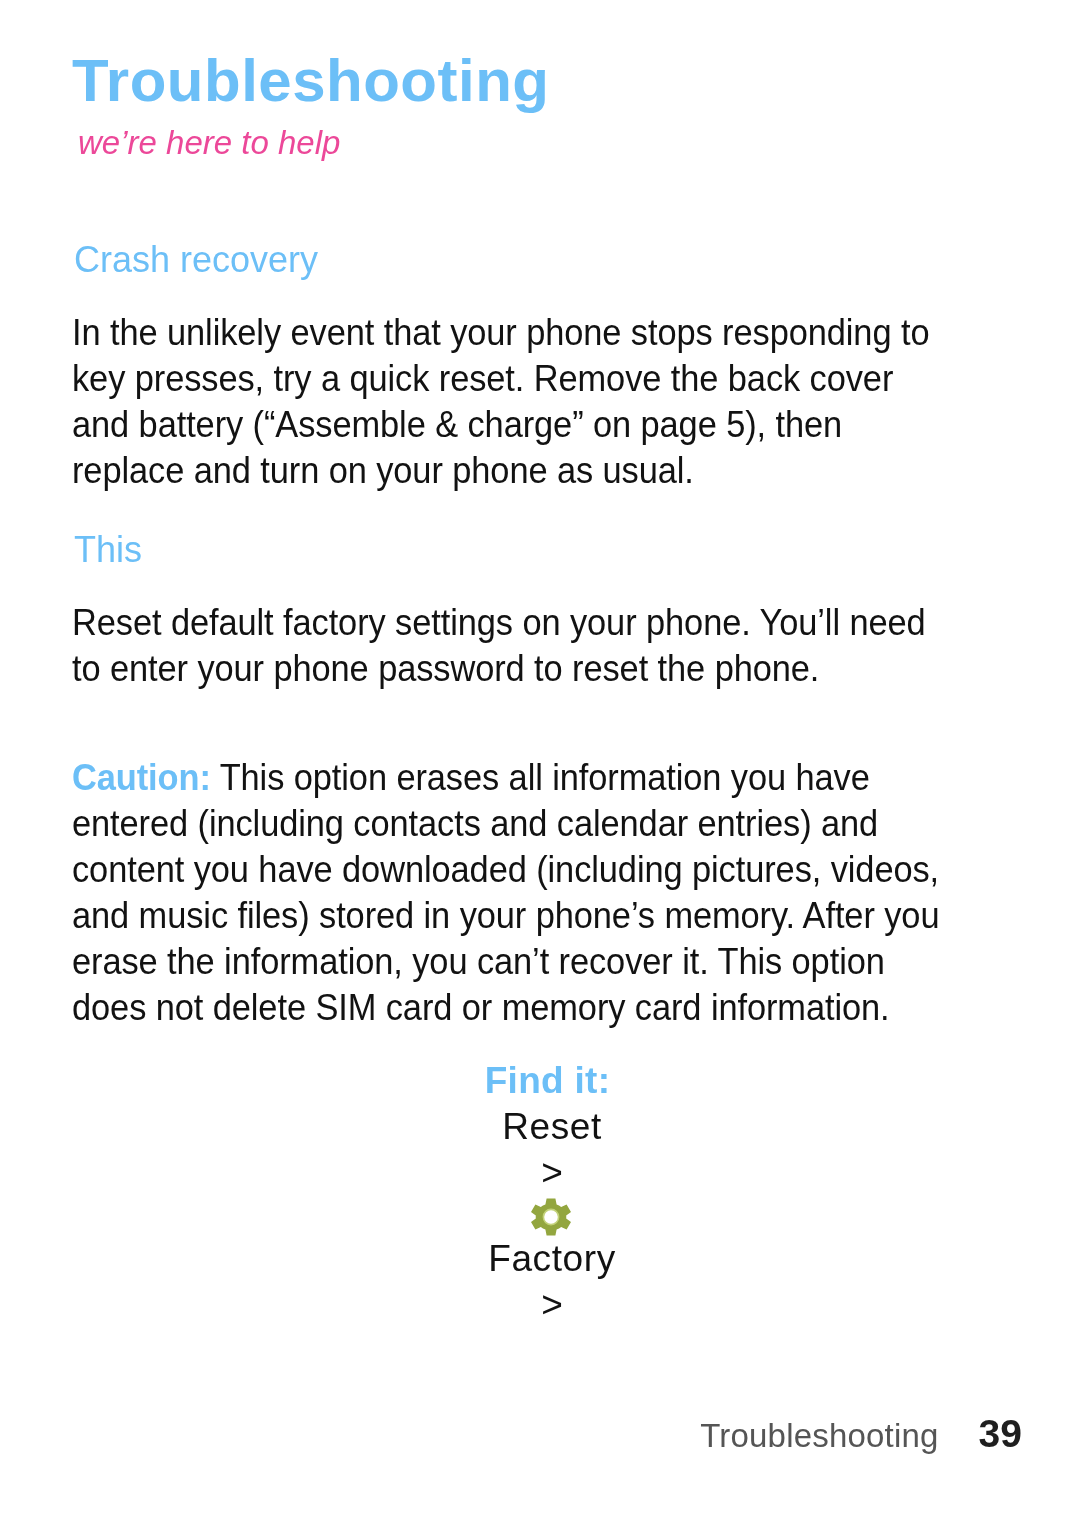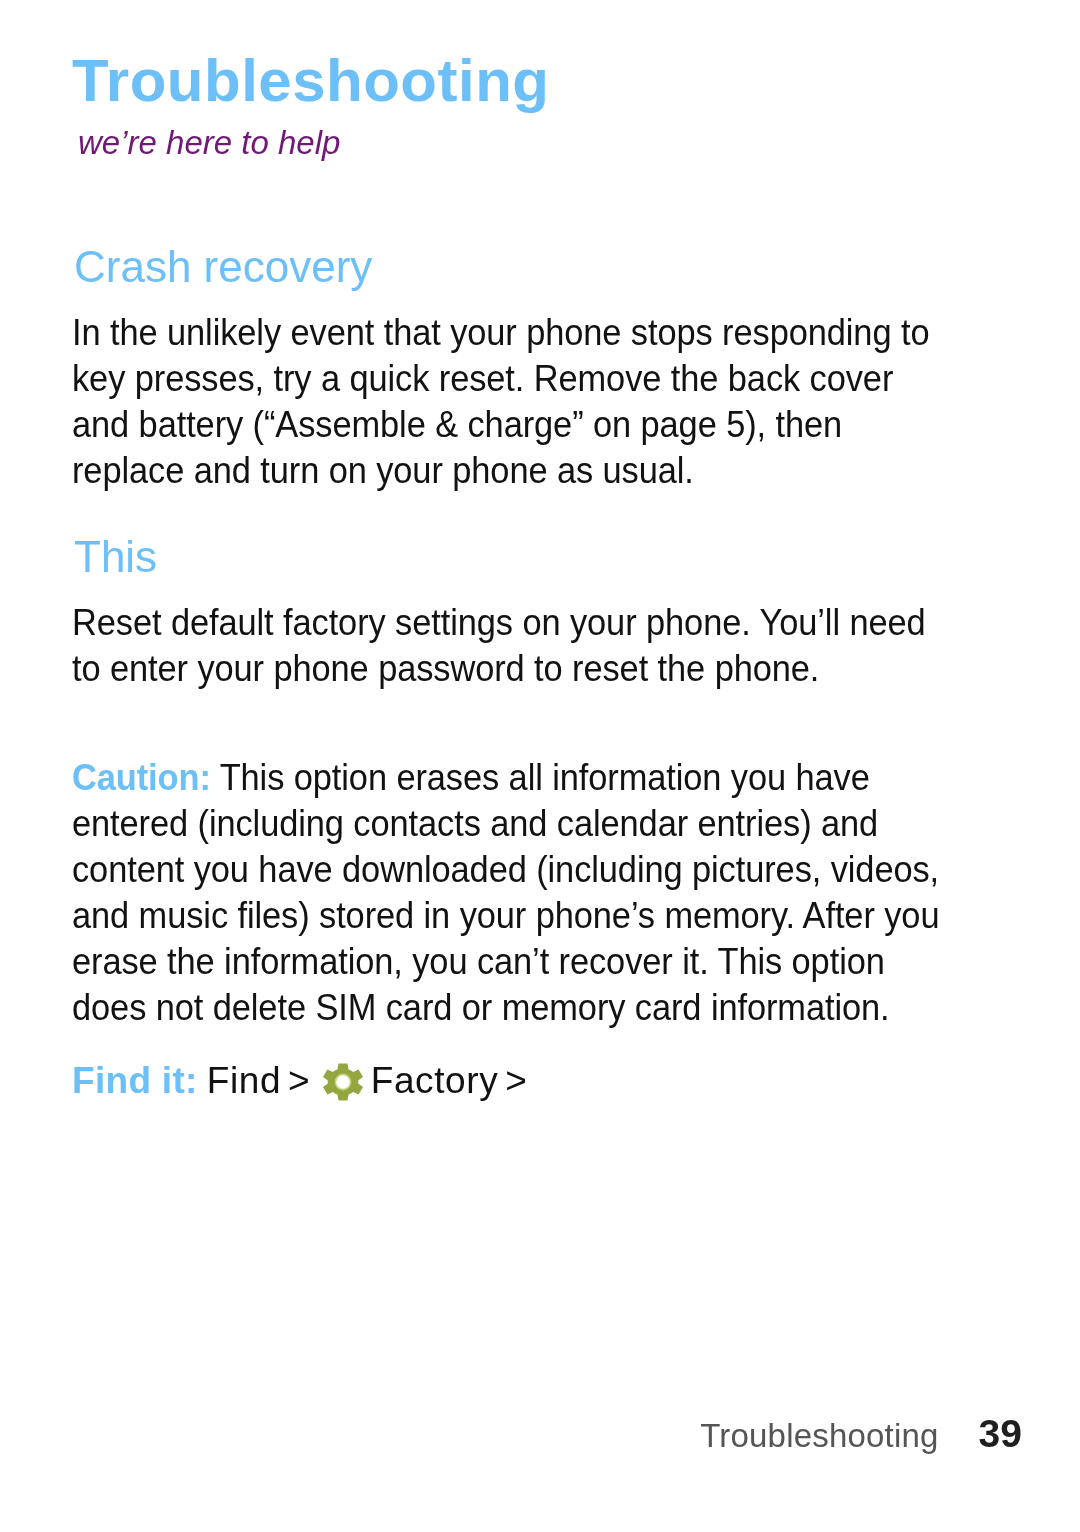--- a/index.html
+++ b/index.html
@@ -38,31 +38,31 @@
   }
   .chapter-tagline {
     position: absolute;
     left: 78px;
     top: 124px;
     font-family: "Liberation Sans", sans-serif;
     font-style: italic;
     font-weight: normal;
     font-size: 33px;
     line-height: 38px;
-    color: #701a75;
+    color: #ec4899;
     white-space: nowrap;
   }
 
   
   .section-heading {
     position: absolute;
     left: 74px;
     font-family: "Liberation Sans", sans-serif;
     font-weight: normal;
-    font-size: 44px;
+    font-size: 36px;
     line-height: 50px;
     color: #6CBFF7;
     white-space: nowrap;
   }
   #heading-crash-recovery { top: 205px; }
   #heading-reset { top: 495px; }
 
   
   .body-para {
     position: absolute;
@@ -92,20 +92,21 @@
     left: 72px;
     top: 1058px;
     width: 960px;
     font-family: "Liberation Sans Narrow", "Liberation Sans", sans-serif;
     font-size: 37px;
     line-height: 46px;
     color: #121212;
     white-space: nowrap;
     display: flex;
     align-items: center;
+    flex-direction: column;
   }
   .findit-label {
     font-weight: bold;
     color: #6CBFF7;
     margin-right: 9px;
     letter-spacing: 0.3px;
   }
   .findit-crumb {
     letter-spacing: 0.6px;
   }
@@ -162,21 +163,21 @@
   <p class="body-para" id="para-crash-recovery">In the unlikely event that your phone stops responding to key presses, try a quick reset. Remove the back cover and battery (“Assemble &amp; charge” on page 5), then replace and turn on your phone as usual.</p>
 
   <h2 class="section-heading" id="heading-reset">This</h2>
 
   <p class="body-para" id="para-reset">Reset default factory settings on your phone. You’ll need to enter your phone password to reset the phone.</p>
 
   <p class="body-para" id="para-caution"><span class="caution-label">Caution:</span><span> This option erases all information you have entered (including contacts and calendar entries) and content you have downloaded (including pictures, videos, and music files) stored in your phone’s memory. After you erase the information, you can’t recover it. This option does not delete SIM card or memory card information.</span></p>
 
   <div class="findit-line">
     <span class="findit-label">Find it:</span>
-    <span class="findit-crumb">Find</span>
+    <span class="findit-crumb">Reset</span>
     <span class="findit-sep">&gt;</span>
     <span class="gear-icon">
       <svg viewBox="0 0 40 40" width="40" height="40" aria-hidden="true">
         <g transform="translate(20,20)">
           <path d="M -4.4,-18.4 L 4.4,-18.4 L 5.6,-12.6
                    A 13.2 13.2 0 0 1 10.2,-9.9
                    L 15.6,-12.5 L 20.0,-5.0 L 15.2,-1.4
                    A 13.2 13.2 0 0 1 15.2,1.4
                    L 20.0,5.0 L 15.6,12.5 L 10.2,9.9
                    A 13.2 13.2 0 0 1 5.6,12.6

